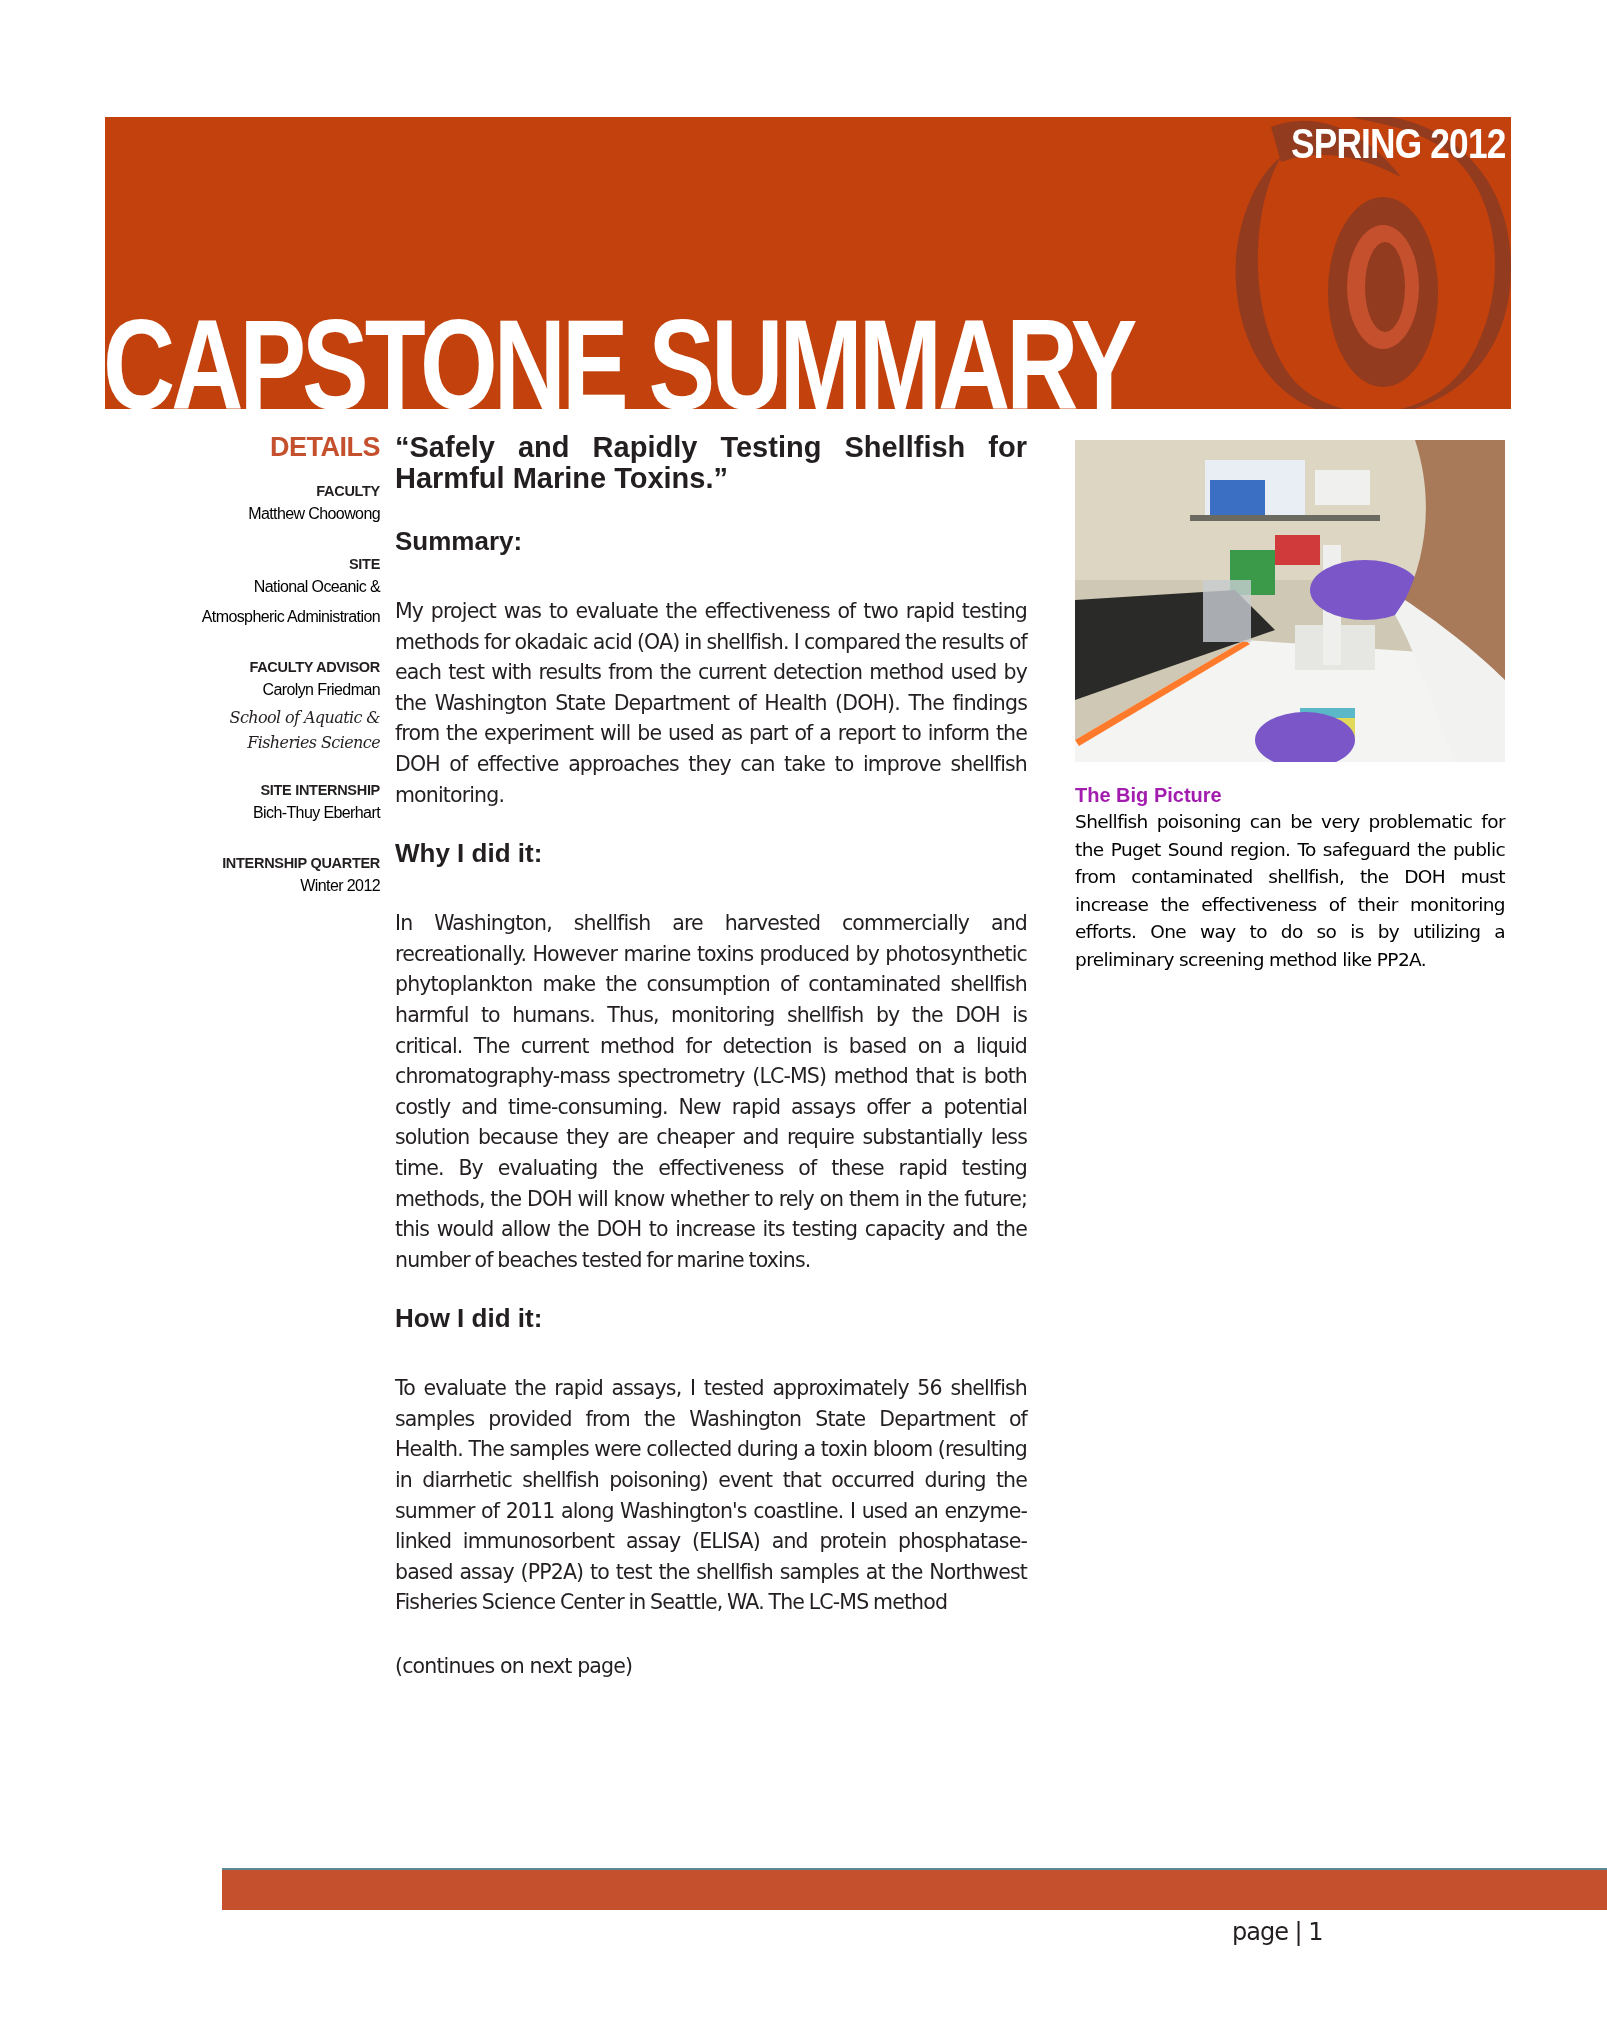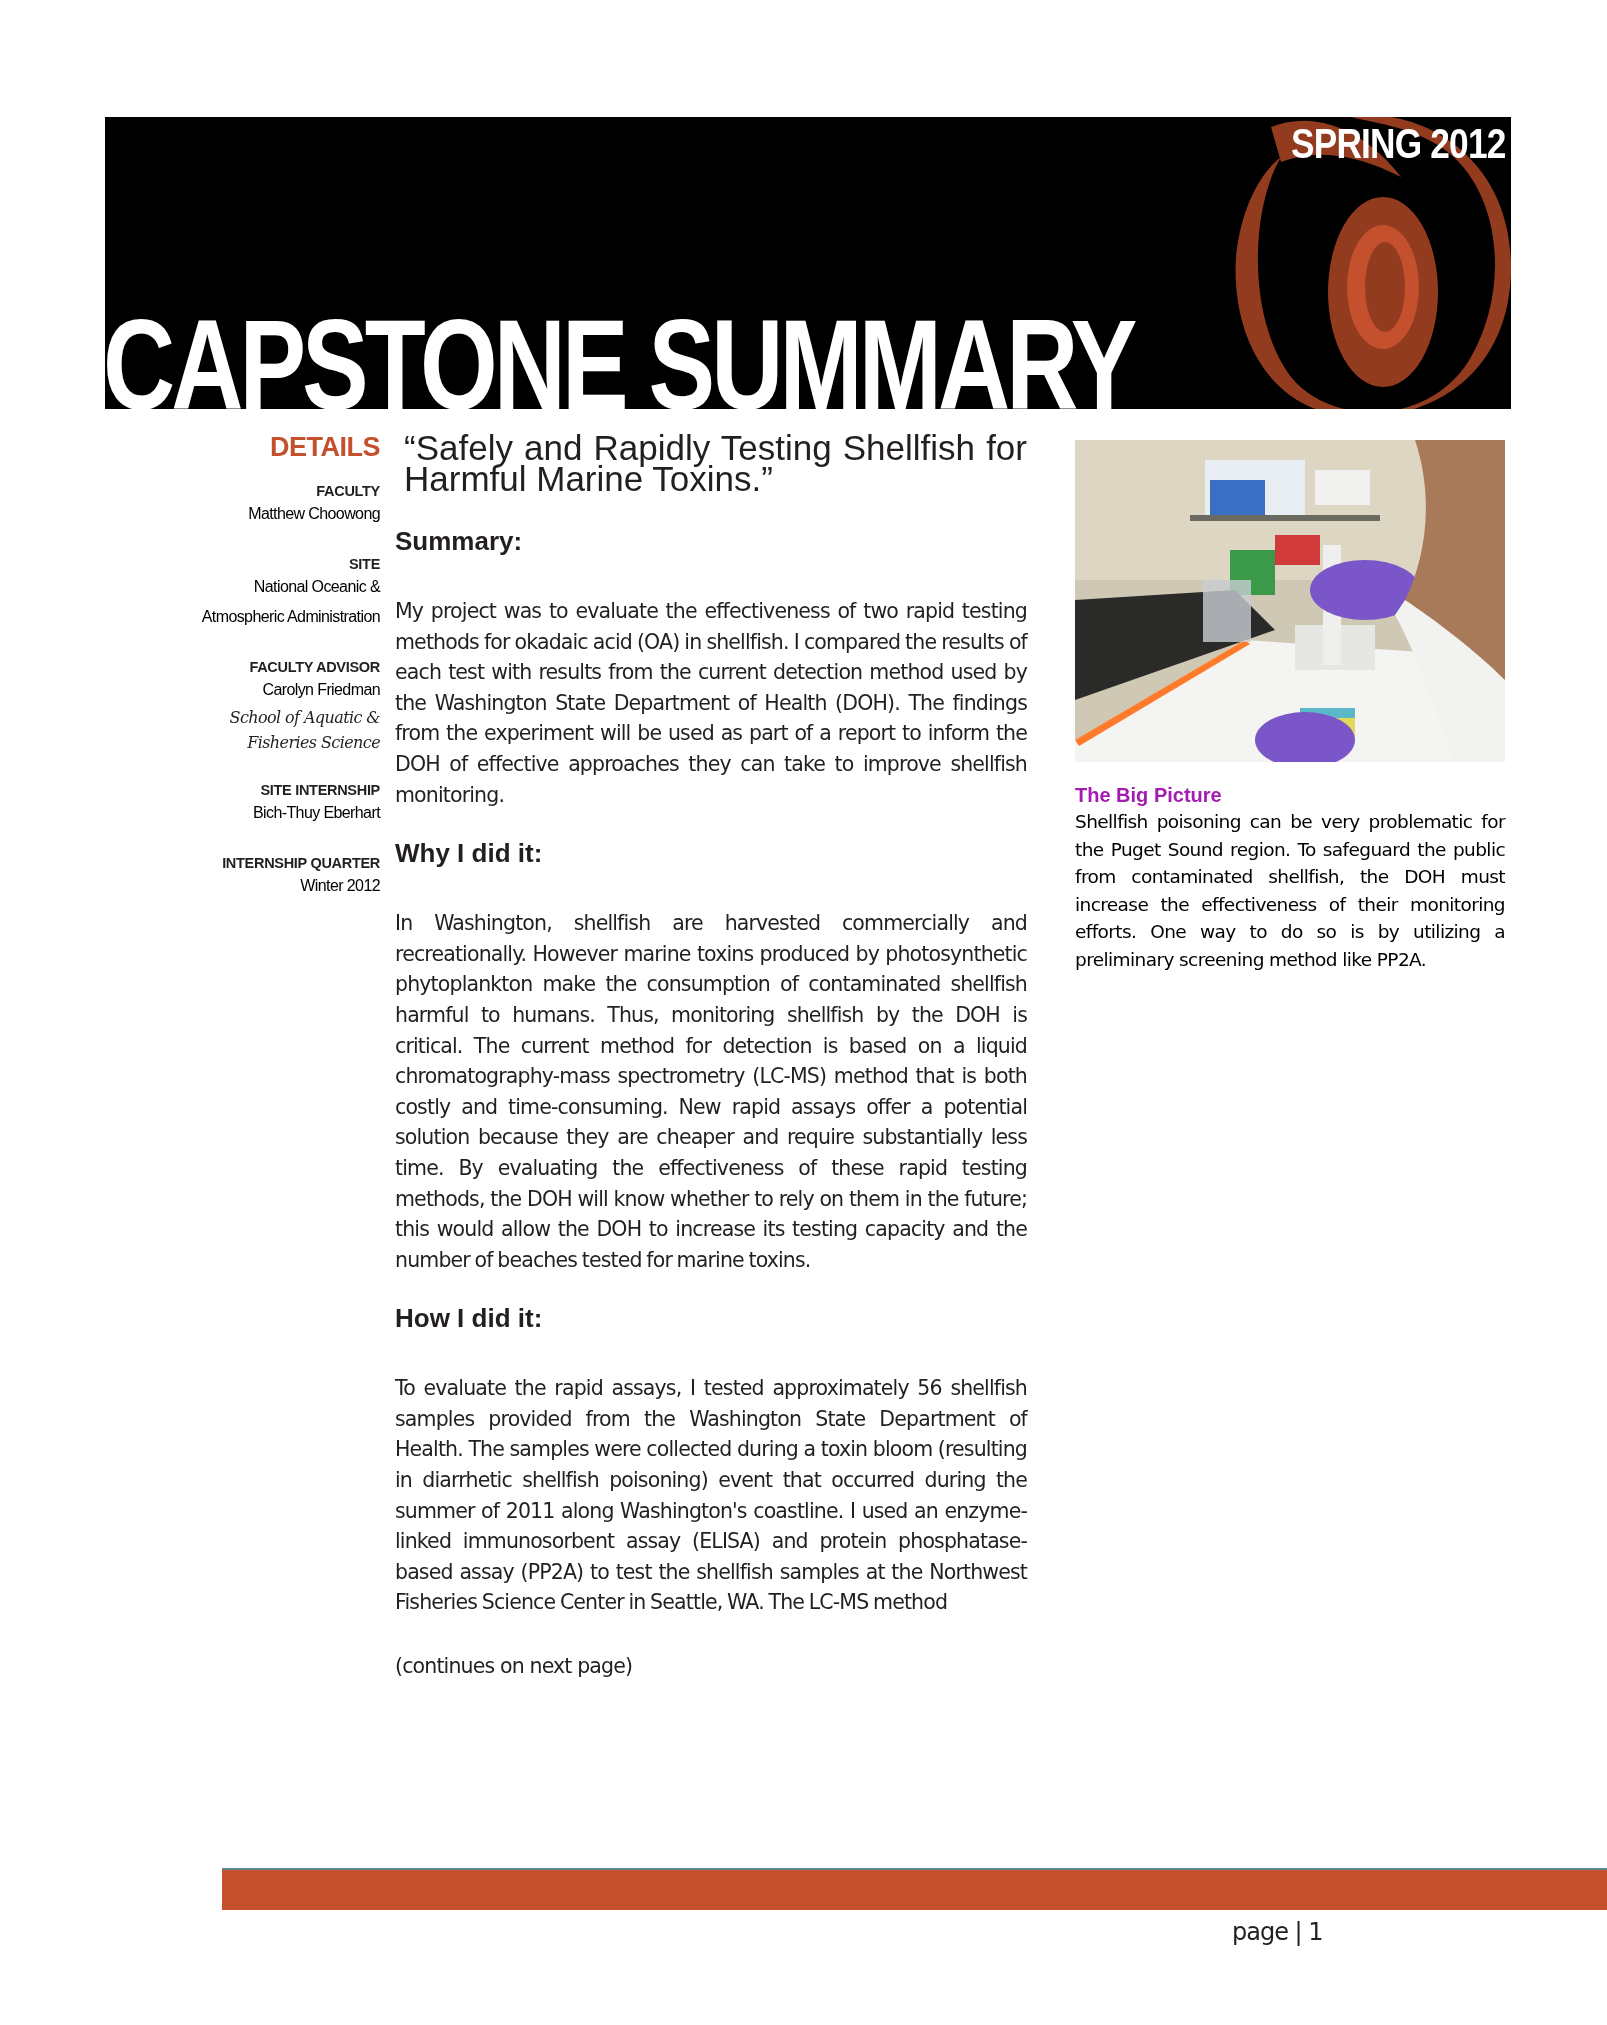--- a/index.html
+++ b/index.html
@@ -1,31 +1,31 @@
 <!DOCTYPE html>
 <html><head>
 <meta charset="utf-8">
 <style>
   html, body { margin:0; padding:0; background:#ffffff; }
   body { width:1607px; height:2025px; position:relative; overflow:hidden; font-family:"DejaVu Sans", sans-serif; color:#231f20; }
 
-  .header-band { position:absolute; left:105px; top:117px; width:1406px; height:292px; background:#000000; overflow:hidden; }
+  .header-band { position:absolute; left:105px; top:117px; width:1406px; height:292px; background:#c2410c; overflow:hidden; }
   .swirl { position:absolute; right:0; top:0; width:300px; height:292px; }
   .season { position:absolute; right:6px; top:0px; color:#fff; font-family:"Liberation Sans", sans-serif; font-weight:bold; font-size:43px; letter-spacing:-1px; transform:scaleX(0.82); transform-origin:right top; line-height:52px; }
   .main-title { position:absolute; left:-2px; bottom:-20px; color:#fff; font-family:"Liberation Sans", sans-serif; font-weight:bold; font-size:128px; letter-spacing:-5px; line-height:128px; transform:scaleX(0.78); transform-origin:left bottom; white-space:nowrap; }
 
   .sidebar { position:absolute; left:142px; top:432px; width:238px; text-align:right; }
   .details-head { color:#c4502d; font-family:"Liberation Sans", sans-serif; font-weight:bold; font-size:27px; letter-spacing:-0.5px; margin-bottom:20px; }
   .d-label { font-family:"Liberation Sans", sans-serif; font-weight:bold; font-size:14.5px; letter-spacing:-0.3px; margin-top:0; }
   .d-value { font-family:Liberation Sans, sans-serif; font-size:16px; line-height:30px; letter-spacing:-0.6px; color:#000000; }
   .d-sub { font-family:"DejaVu Serif", serif; font-style:italic; font-size:16px; line-height:25px; letter-spacing:-0.6px; }
   .d-group { margin-bottom:27px; }
 
   .main { position:absolute; left:395px; top:432px; width:632px; }
-  .doc-title { font-family:"Liberation Sans", sans-serif; font-weight:normal; font-size:35px; line-height:31px; text-align:justify; text-align-last:left; margin:0 0 32px 9px; }
+  .doc-title { font-family:"Liberation Sans", sans-serif; font-weight:bold; font-size:29px; line-height:31px; text-align:justify; text-align-last:left; margin:0 0 32px 0; }
   .sec-head { font-family:"Liberation Sans", sans-serif; font-weight:bold; font-size:26px; margin:0 0 40px 0; line-height:30px; }
   .para { font-family:"DejaVu Sans", sans-serif; font-size:20.5px; line-height:30.6px; letter-spacing:-0.85px; text-align:justify; margin:0 0 28px 0; word-spacing:-1px; }
   .cont { font-family:"DejaVu Sans", sans-serif; font-size:20.5px; letter-spacing:-0.85px; margin-top:36px; }
 
   .right { position:absolute; left:1075px; top:440px; width:430px; }
   .photo { width:430px; height:322px; position:relative; overflow:hidden; background:#d9d4c6; }
   .caption-head { color:#a21caf; font-family:"Liberation Sans", sans-serif; font-weight:bold; font-size:20px; margin-top:20px; line-height:26px; }
   .caption-body { color:#000000; font-family:"DejaVu Sans", sans-serif; font-size:18.5px; line-height:27.5px; letter-spacing:-0.6px; text-align:justify; }
 
   .footer-bar { position:absolute; left:222px; top:1868px; right:0; height:40px; background:#c4502d; border-top:2px solid #5a8a90; }

